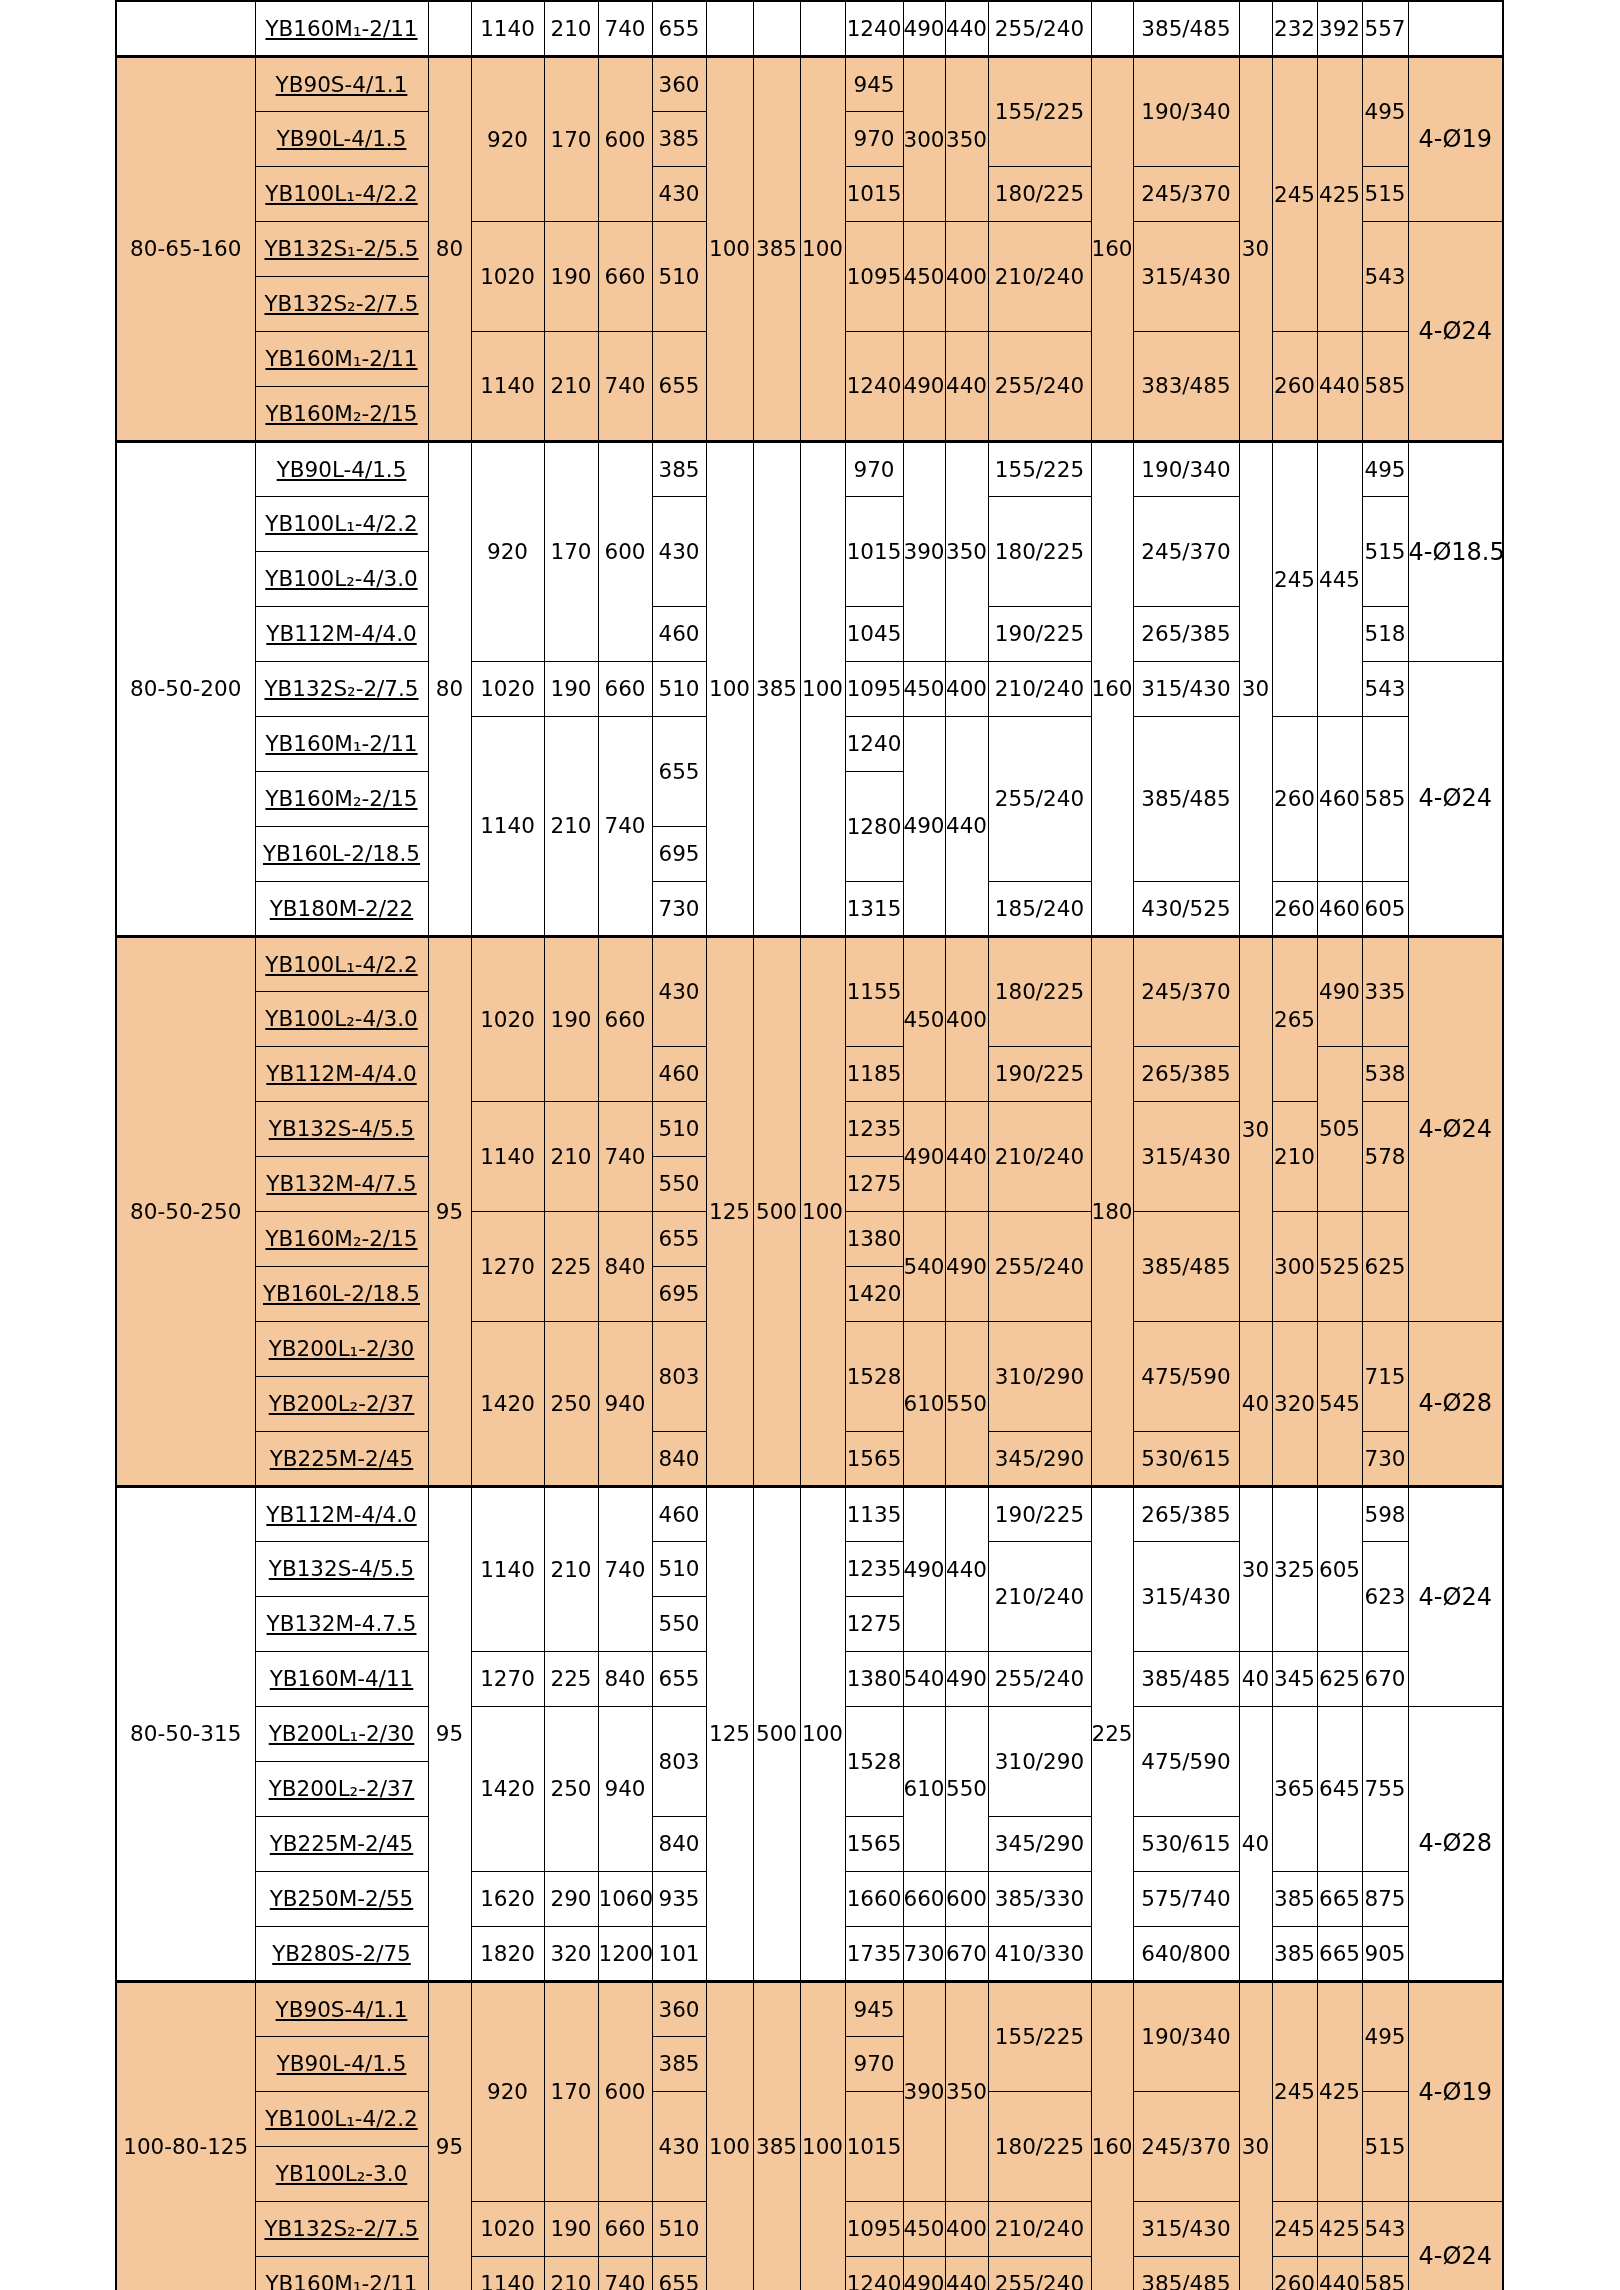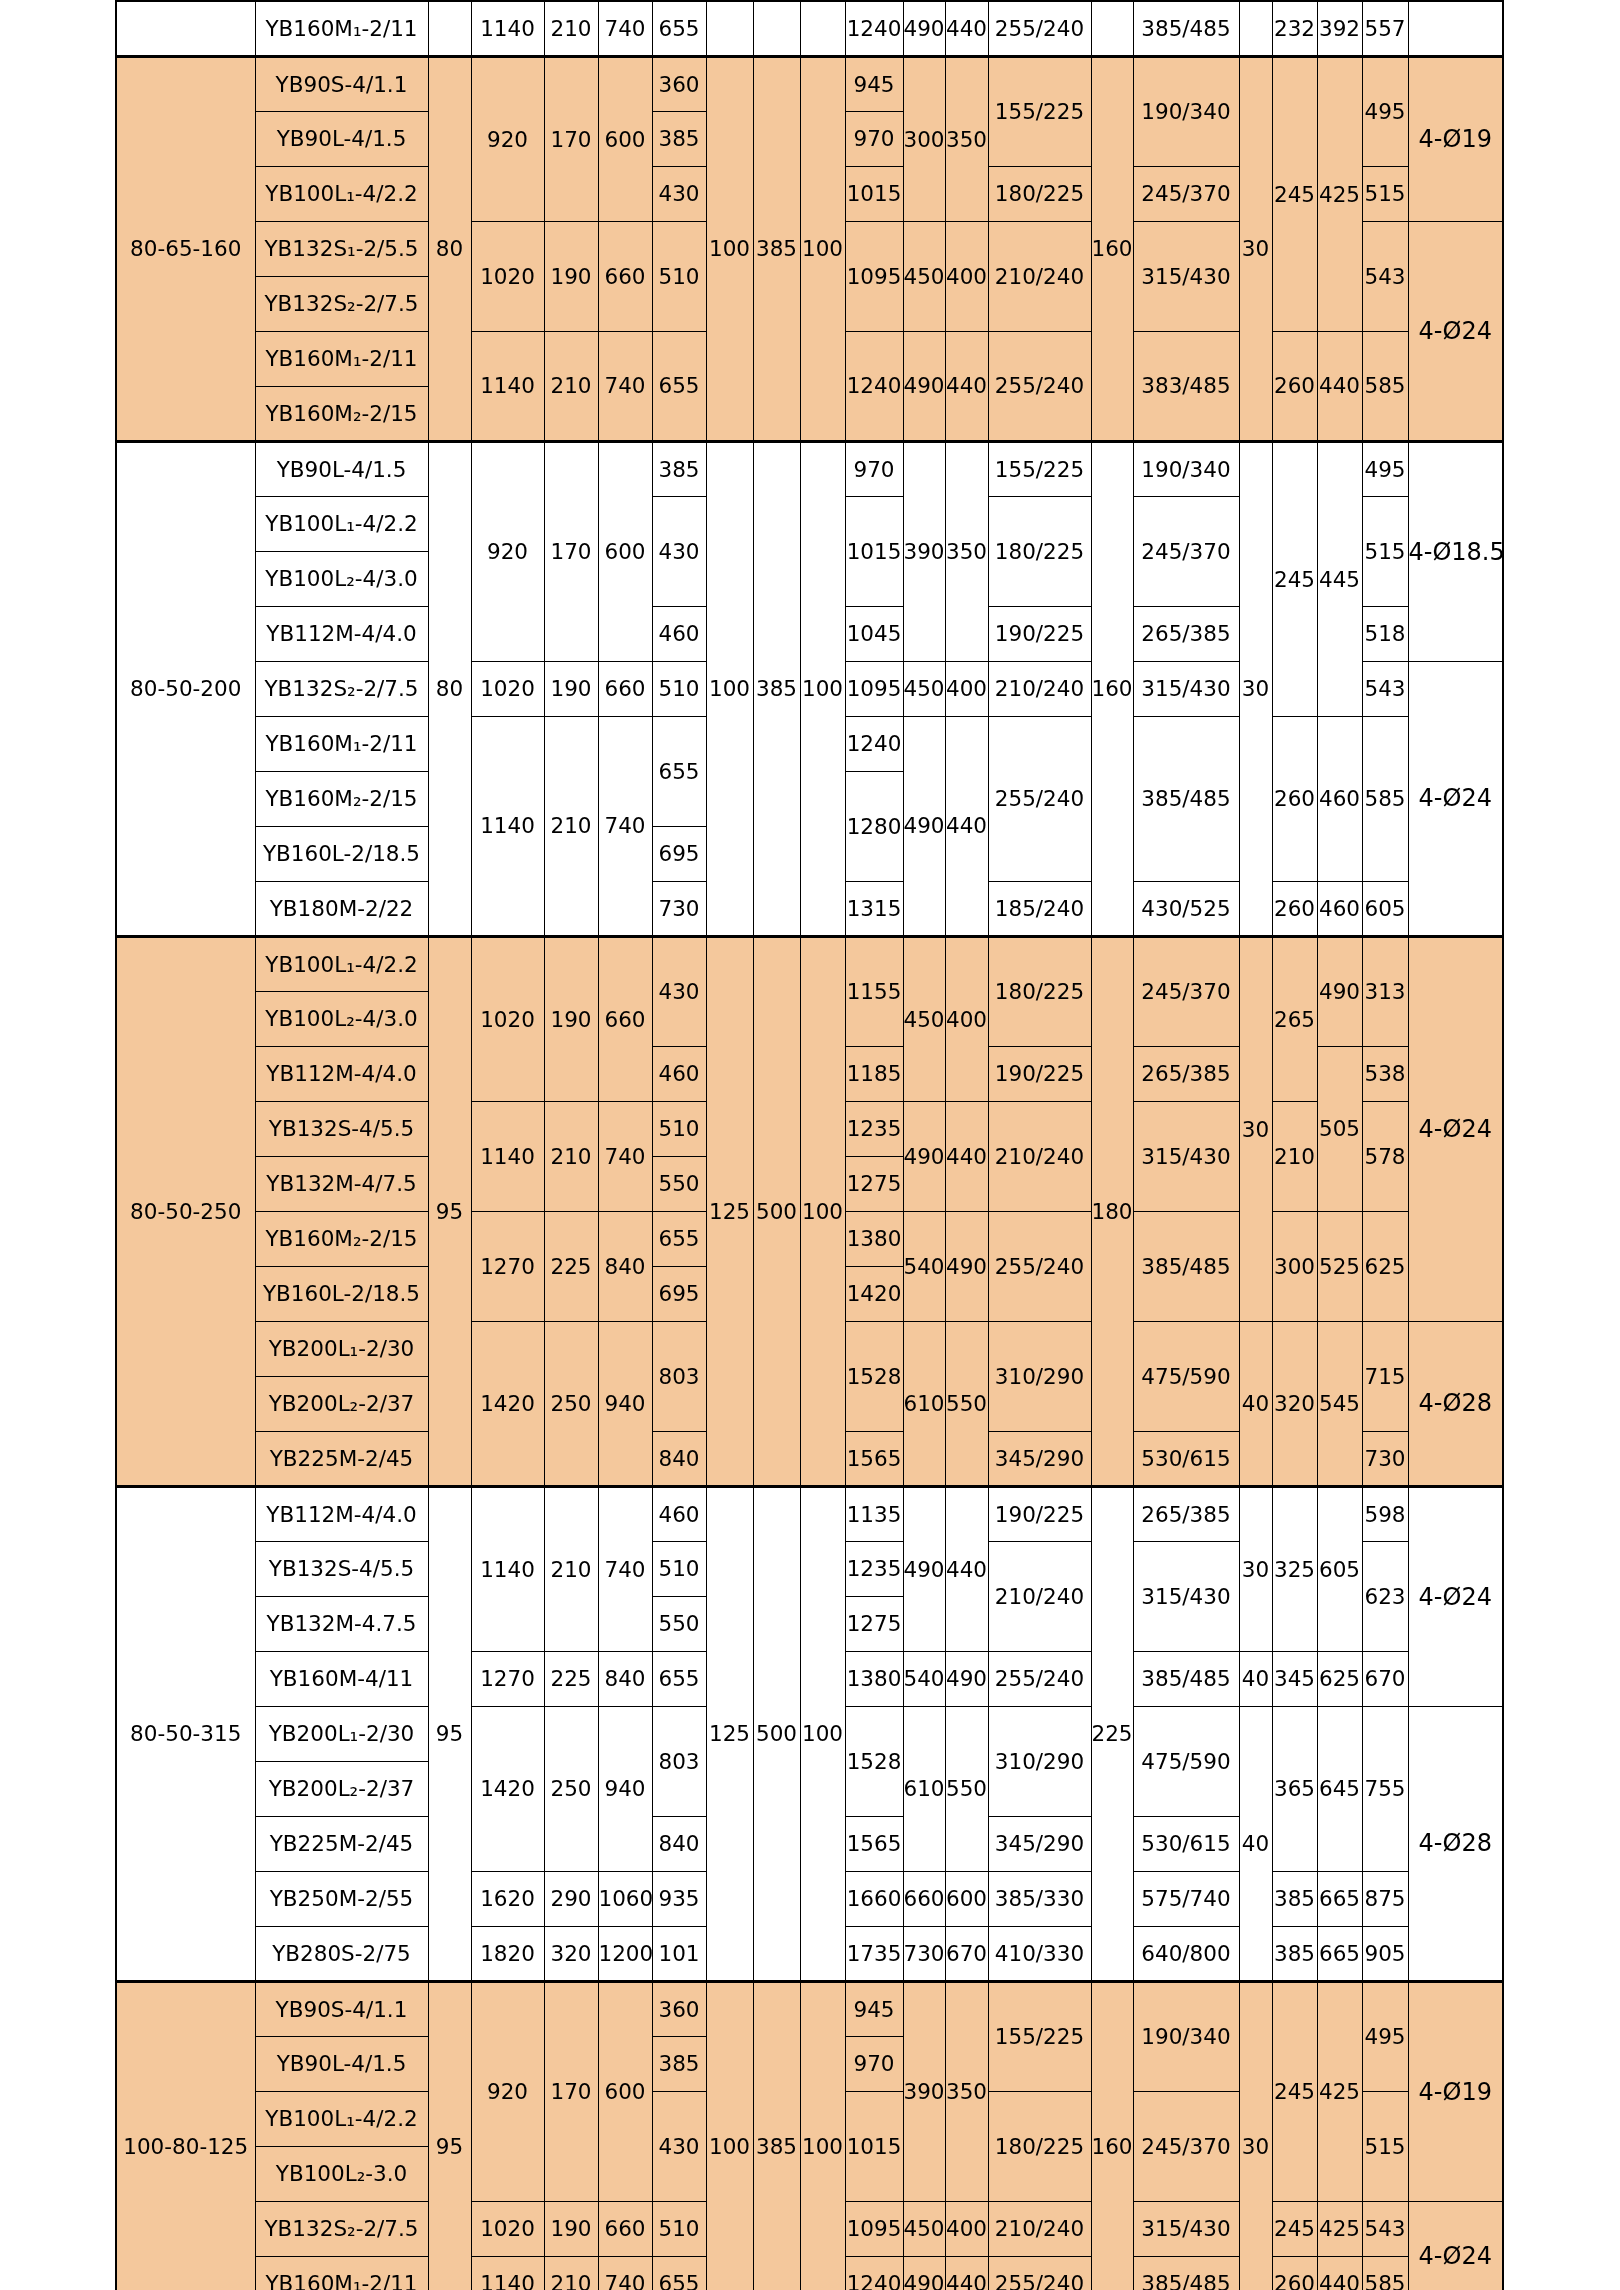--- a/index.html
+++ b/index.html
@@ -34,21 +34,21 @@
     padding: 0;
     white-space: nowrap;
     overflow: hidden;
     background: #fff;
   }
   table.spec-table { border: 2.7px solid #000; }
   tr.shade td { background: var(--shade-bg, #F4C89C); }
   tr.gstart td { border-top: 3.6px solid #000; }
   tr.specrow { height: 55px; }
   td.c1 { font-size: 21.5px; }
-  td.c2 { font-size: 21.5px; }
+  td.c2 { font-size: 21.5px; text-decoration: underline; }
   td.c21 { font-size: 24px; }
   
   col.w1  { width: 139px; } col.w2  { width: 173px; } col.w3  { width: 43px; }
   col.w4  { width: 73px;  } col.w5  { width: 54px;  } col.w6  { width: 54px; }
   col.w7  { width: 54px;  } col.w8  { width: 47px;  } col.w9  { width: 47px; }
   col.w10 { width: 45px;  } col.w11 { width: 58px;  } col.w12 { width: 42px; }
   col.w13 { width: 43px;  } col.w14 { width: 103px; } col.w15 { width: 42px; }
   col.w16 { width: 106px; } col.w17 { width: 33px;  } col.w18 { width: 45px; }
   col.w19 { width: 45px;  } col.w20 { width: 46px;  } col.w21 { width: 95px; }
 </style>
@@ -277,21 +277,21 @@
           <td rowspan="10" class="c10">100</td>
           <td rowspan="2" class="c11">1155</td>
           <td rowspan="3" class="c12">450</td>
           <td rowspan="3" class="c13">400</td>
           <td rowspan="2" class="c14">180/225</td>
           <td rowspan="10" class="c15">180</td>
           <td rowspan="2" class="c16">245/370</td>
           <td rowspan="7" class="c17">30</td>
           <td rowspan="3" class="c18">265</td>
           <td rowspan="2" class="c19">490</td>
-          <td rowspan="2" class="c20">313</td>
+          <td rowspan="2" class="c20">335</td>
           <td rowspan="7" class="c21">4-Ø24</td>
         </tr>
         <tr class="specrow shade">
           <td class="c2">YB100L₂-4/3.0</td>
         </tr>
         <tr class="specrow shade">
           <td class="c2">YB112M-4/4.0</td>
           <td class="c7">460</td>
           <td class="c11">1185</td>
           <td class="c14">190/225</td>

